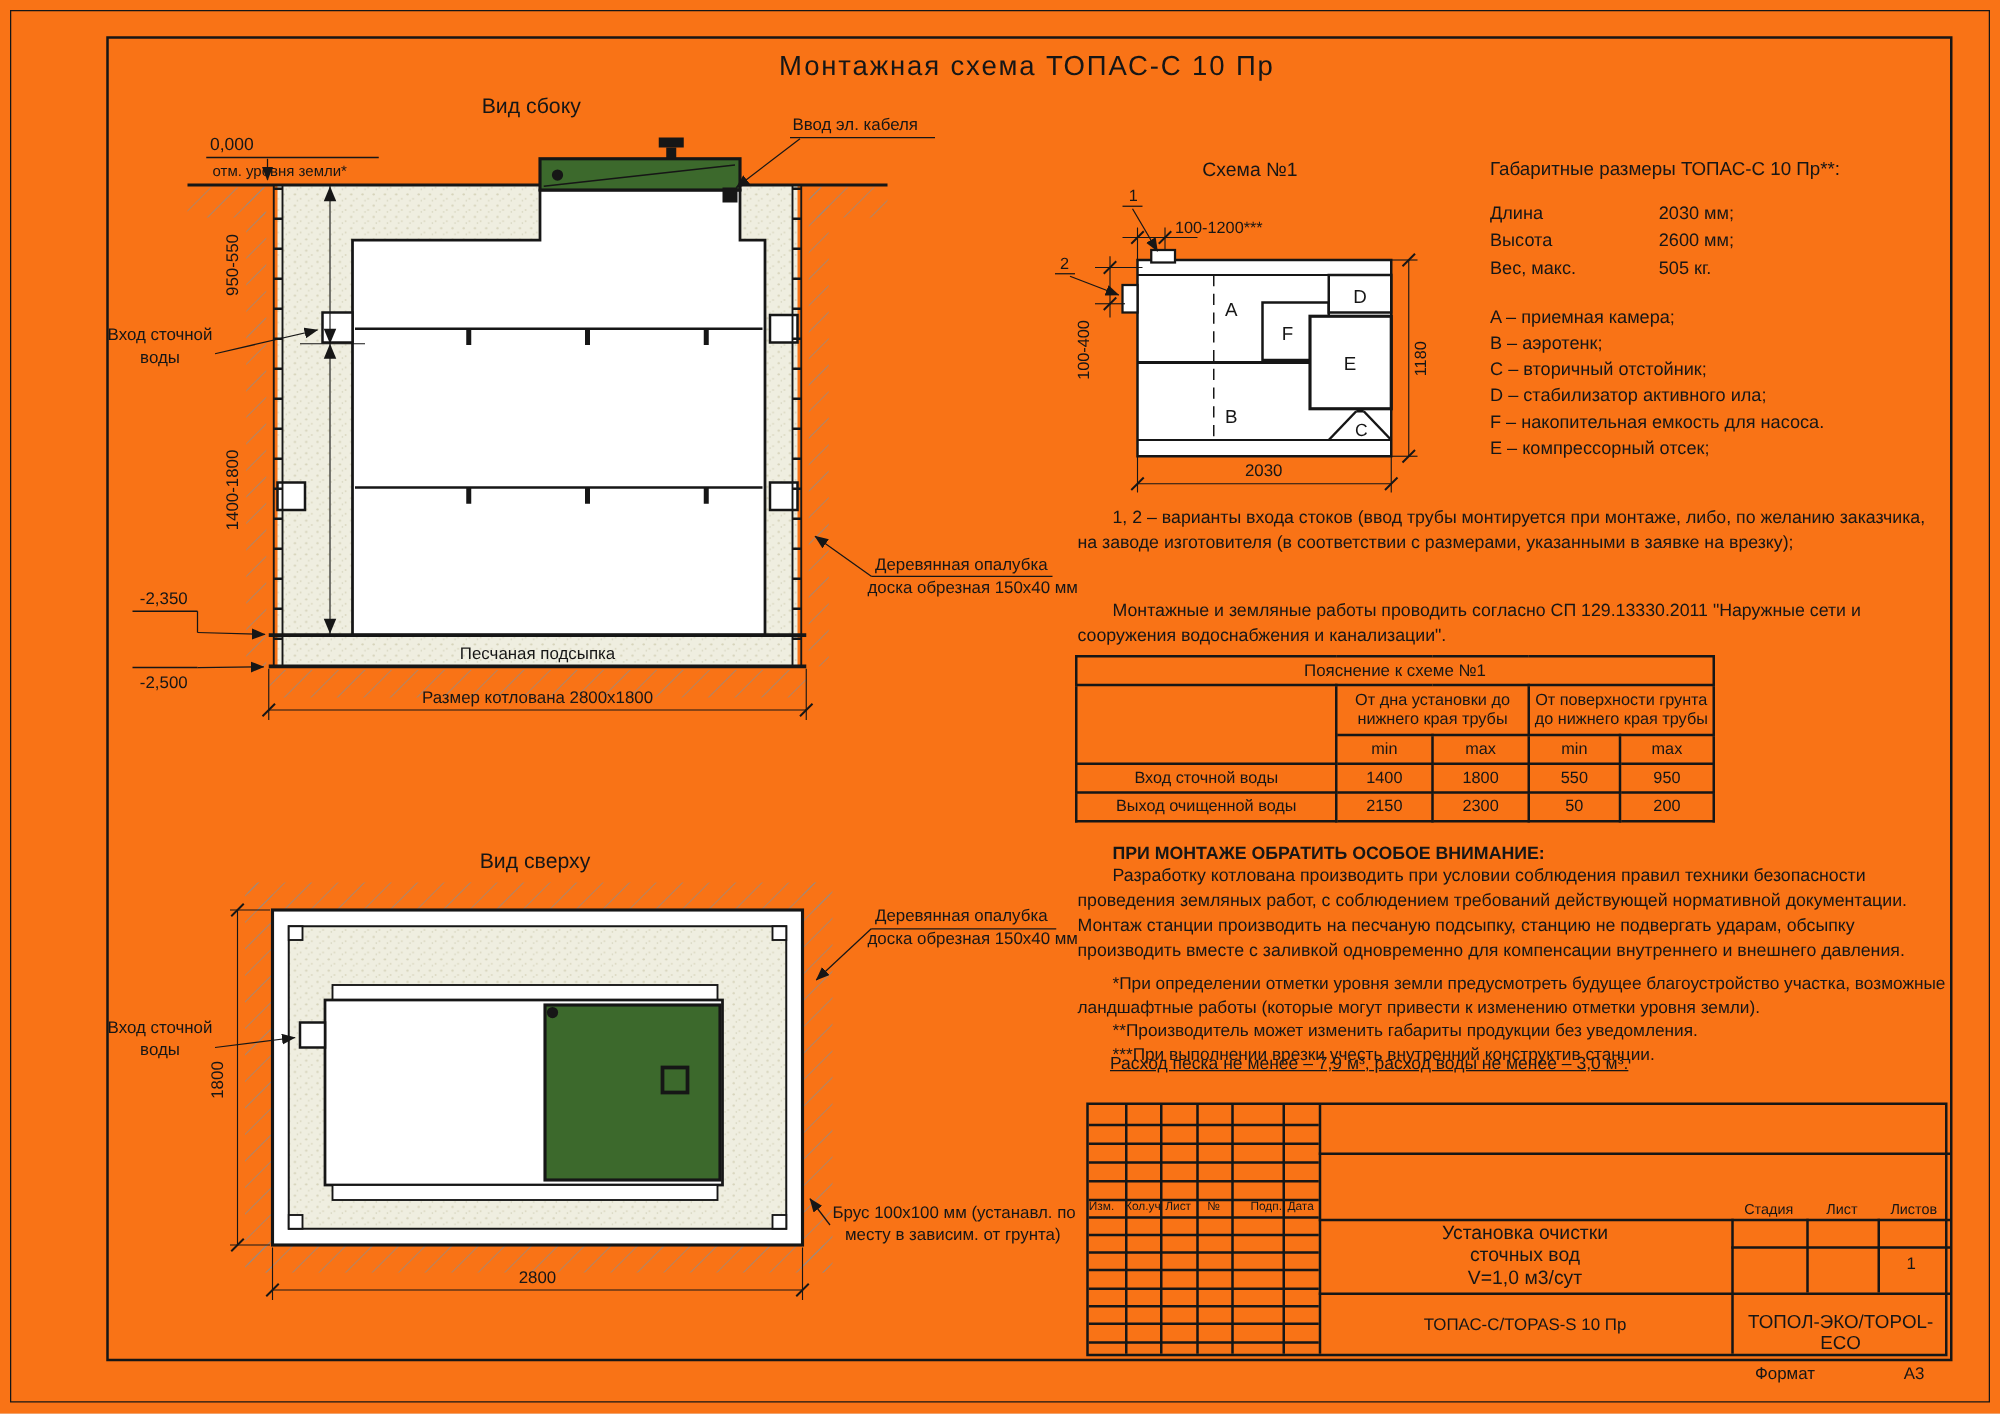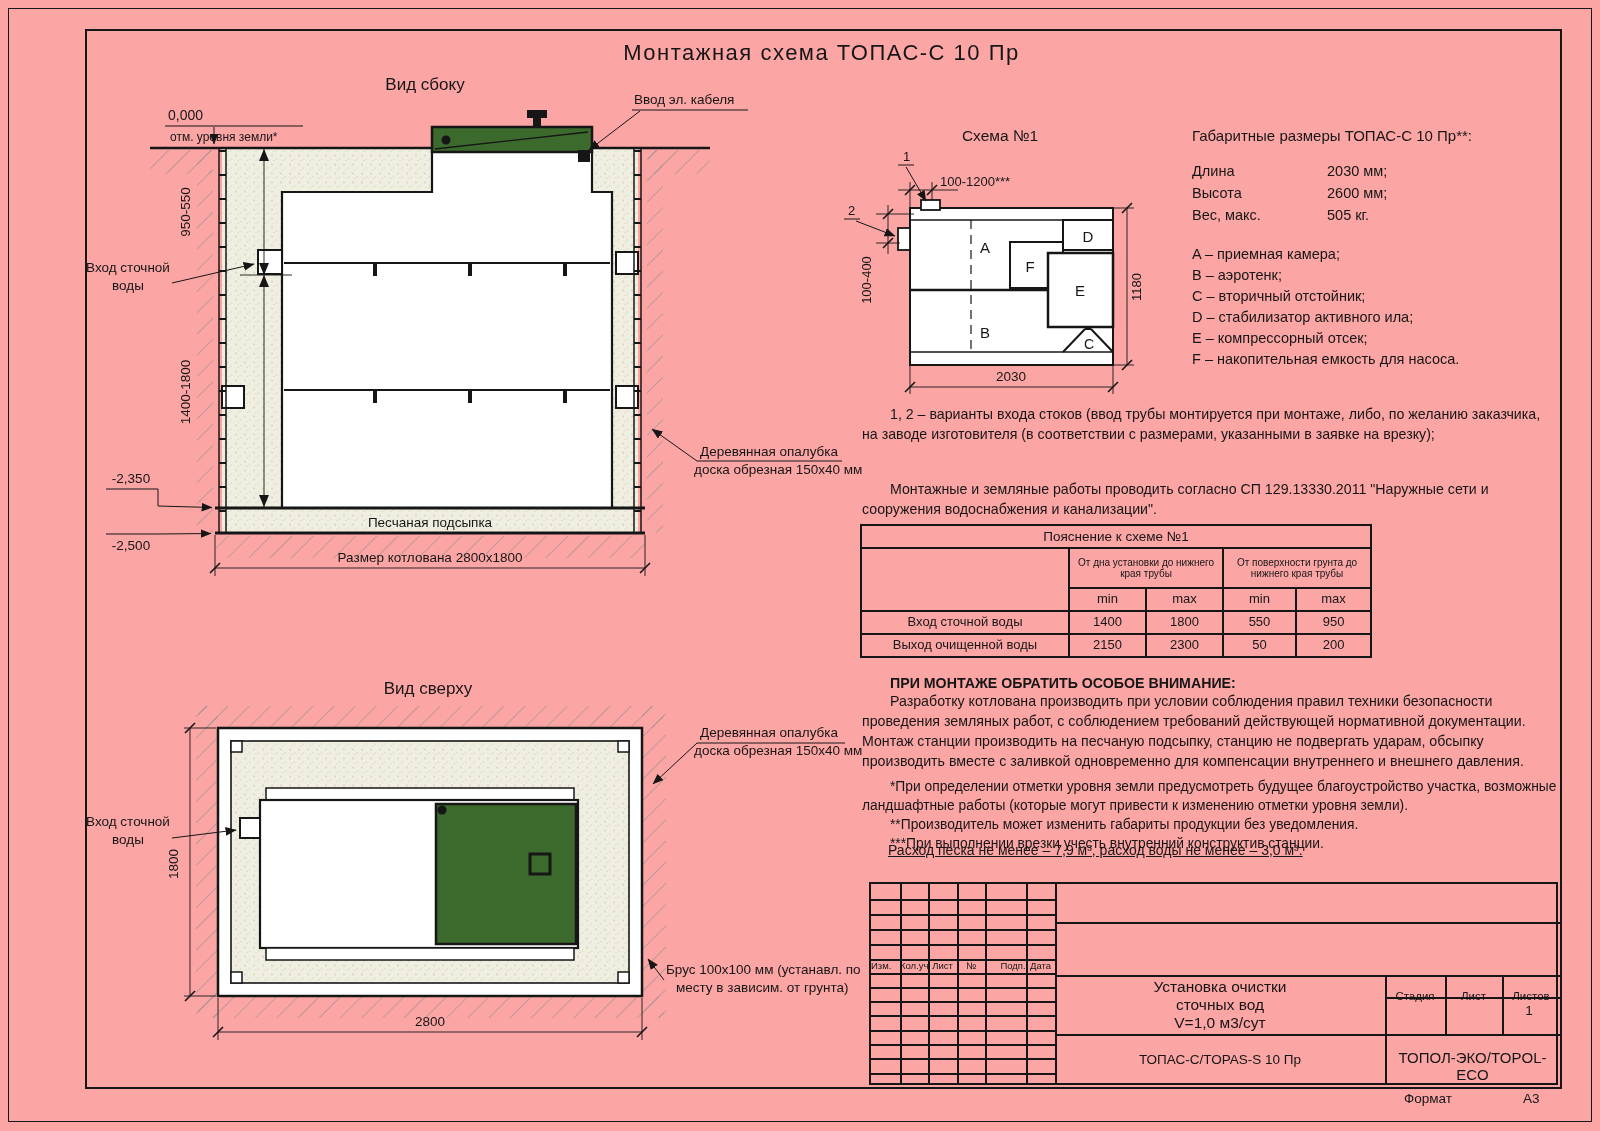--- a/index.html
+++ b/index.html
@@ -1,16 +1,16 @@
 <!DOCTYPE html>
 <html><head>
 <meta charset="utf-8">
 <style>
   html,body{margin:0;padding:0;background:#e8e8e8;}
-  .page{position:relative;width:1600px;height:1131px;background:#fca5a5;
+  .page{position:relative;width:1600px;height:1131px;background:#f97316;
         font-family:"Liberation Sans",sans-serif;color:#161616;overflow:hidden;margin:0 auto;}
   .outer-border{position:absolute;left:8px;top:8px;width:1582px;height:1112px;border:1.5px solid #161616;}
   .frame{position:absolute;left:85px;top:29px;width:1473px;height:1056px;border:2px solid #161616;}
   .main-title{position:absolute;left:85px;top:40px;width:1473px;text-align:center;
               font-size:22px;letter-spacing:1.5px;}
   svg{position:absolute;left:0;top:0;}
   svg text{font-family:"Liberation Sans",sans-serif;fill:#161616;stroke:none;}
 
   
   .abs{position:absolute;}
@@ -22,31 +22,31 @@
   .txt p{margin:0;font-size:14.2px;line-height:20px;text-indent:28px;text-align:left;}
   .att-title{font-size:14.2px;font-weight:bold;text-indent:28px;}
   .fn p{font-size:13.8px;line-height:19px;}
   .consumption{font-size:14px;text-decoration:underline;}
 
   
   table.xt{border-collapse:collapse;table-layout:fixed;}
   table.xt td{border:2px solid #161616;font-size:13px;text-align:center;padding:0 2px;
               height:21px;line-height:1.12;overflow:hidden;}
   table.xt td.tt{font-size:13.5px;}
-  table.xt td.hd{font-size:10px;height:38px;}
+  table.xt td.hd{font-size:13px;height:38px;}
   table.xt td.nm{font-size:13px;}
 
   
   .stamp{position:absolute;left:869px;top:882px;width:689px;height:203px;border:2px solid #161616;box-sizing:border-box;}
   .stamp .vl,.stamp .hl{position:absolute;background:#161616;}
   .stamp .vl{width:1.6px;}
   .stamp .hl{height:1.6px;}
   .stamp .cell-label{position:absolute;top:75px;height:14px;line-height:13px;font-size:9.5px;text-align:center;overflow:hidden;}
   .stamp .doc-title{position:absolute;left:184px;top:94px;width:330px;text-align:center;font-size:15.5px;line-height:18px;}
-  .stamp .stage-label{position:absolute;top:106px;font-size:11.5px;text-align:center;}
+  .stamp .stage-label{position:absolute;top:78px;font-size:11.5px;text-align:center;}
   .stamp .sheets-val{position:absolute;left:629px;top:119px;width:58px;text-align:center;font-size:13.5px;}
   .stamp .model{position:absolute;left:184px;top:168px;width:330px;text-align:center;font-size:13.5px;}
   .stamp .company{position:absolute;left:514px;top:165px;width:175px;text-align:center;font-size:15px;}
   .format-note span{position:absolute;font-size:13.5px;}
 </style>
 </head>
 <body>
 
 <div class="page">
   <div class="outer-border"></div>
@@ -330,22 +330,22 @@
       <div class="srow">
           <span class="sl">Вес, макс.</span>
           <span class="sv">505 кг.</span>
         </div>
     </div>
     <div class="legend">
       <div>A – приемная камера;</div>
       <div>B – аэротенк;</div>
       <div>C – вторичный отстойник;</div>
       <div>D – стабилизатор активного ила;</div>
+      <div>F – накопительная емкость для насоса.</div>
       <div>E – компрессорный отсек;</div>
-      <div>F – накопительная емкость для насоса.</div>
     </div>
   </div>
 
   <div class="abs txt" style="left:862px;top:404px;width:696px">
     <p>1, 2 – варианты входа  стоков (ввод трубы монтируется при монтаже, либо, по желанию заказчика, на заводе изготовителя (в соответствии с размерами, указанными в заявке на врезку);</p>
   </div>
 
   <div class="abs txt" style="left:862px;top:479px;width:680px">
     <p>Монтажные и земляные работы проводить согласно СП 129.13330.2011 "Наружные сети и сооружения водоснабжения и канализации".</p>
   </div>

